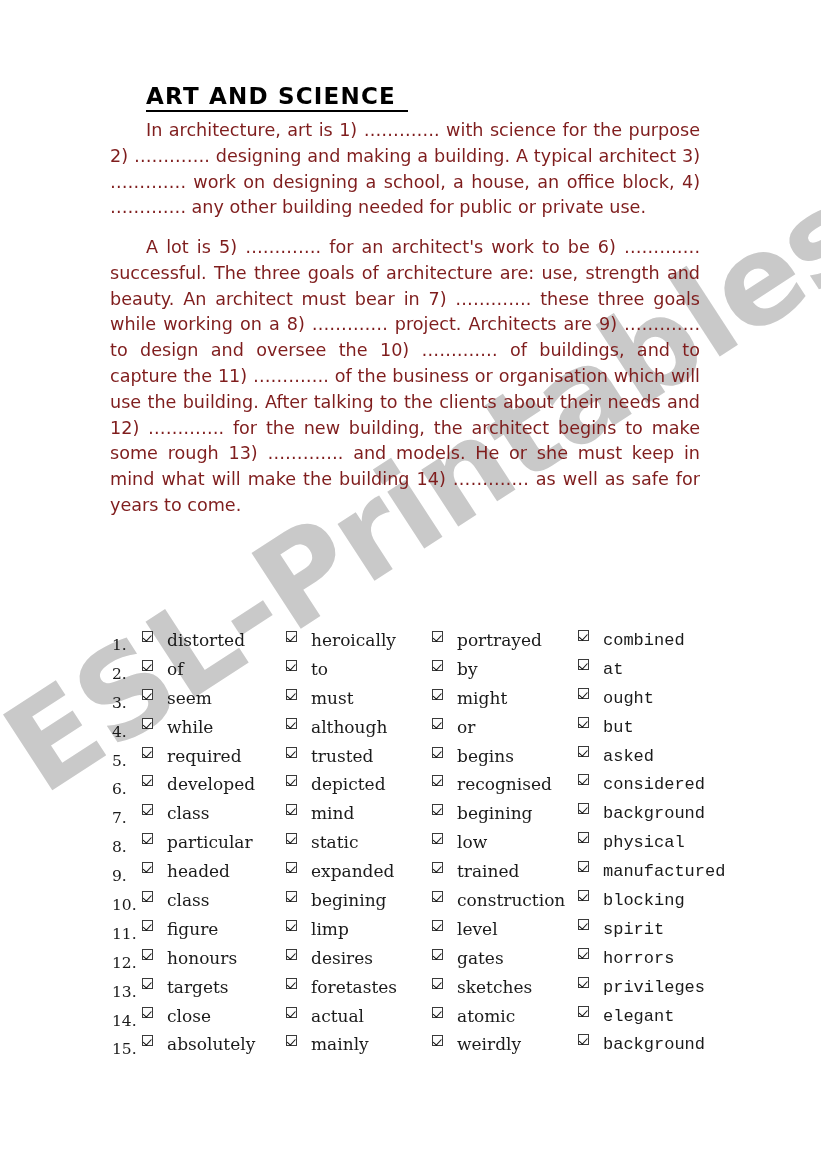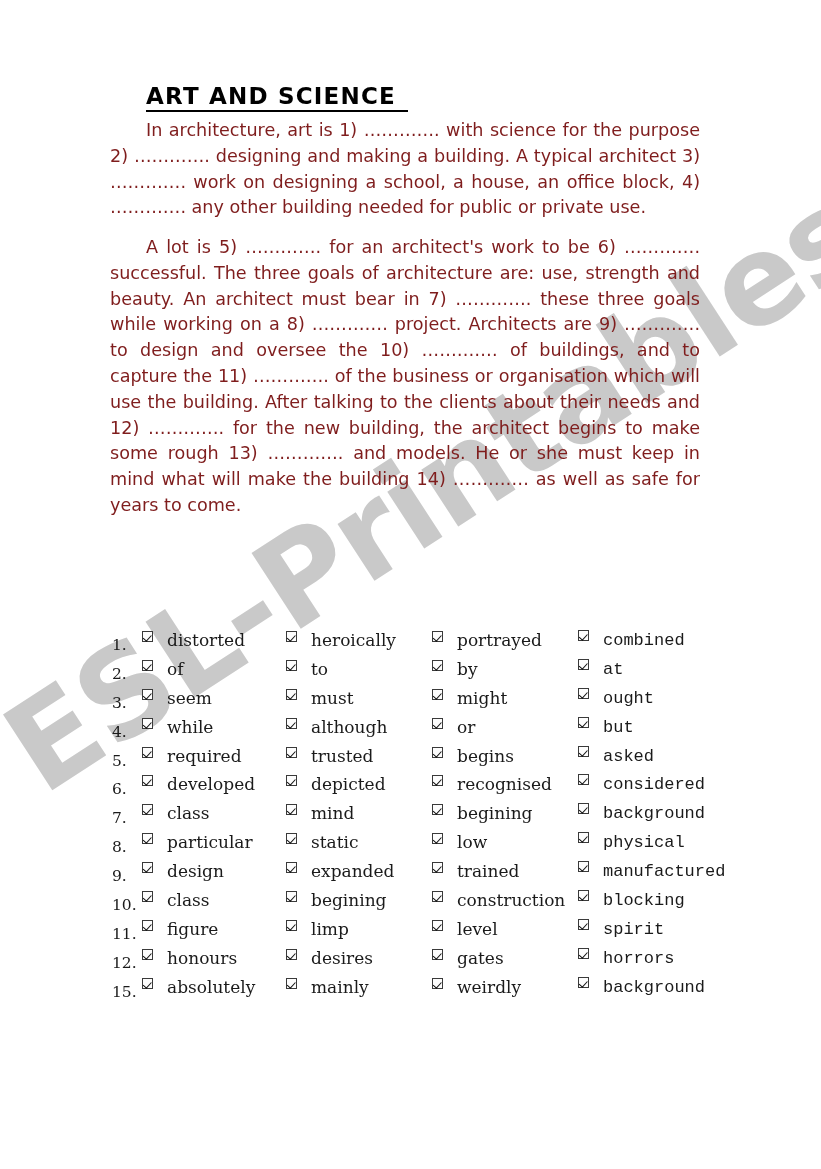--- a/index.html
+++ b/index.html
@@ -227,21 +227,21 @@
         </div>
         <div class="opt-row">
           <span class="opt-num">8.</span>
           <label class="opt-cell c1"><span class="cb"></span><span class="opt-word">particular</span></label>
           <label class="opt-cell c2"><span class="cb"></span><span class="opt-word">static</span></label>
           <label class="opt-cell c3"><span class="cb"></span><span class="opt-word">low</span></label>
           <label class="opt-cell c4"><span class="cb"></span><span class="opt-word">physical</span></label>
         </div>
         <div class="opt-row">
           <span class="opt-num">9.</span>
-          <label class="opt-cell c1"><span class="cb"></span><span class="opt-word">design</span></label>
+          <label class="opt-cell c1"><span class="cb"></span><span class="opt-word">headed</span></label>
           <label class="opt-cell c2"><span class="cb"></span><span class="opt-word">expanded</span></label>
           <label class="opt-cell c3"><span class="cb"></span><span class="opt-word">trained</span></label>
           <label class="opt-cell c4"><span class="cb"></span><span class="opt-word">manufactured</span></label>
         </div>
         <div class="opt-row">
           <span class="opt-num">10.</span>
           <label class="opt-cell c1"><span class="cb"></span><span class="opt-word">class</span></label>
           <label class="opt-cell c2"><span class="cb"></span><span class="opt-word">begining</span></label>
           <label class="opt-cell c3"><span class="cb"></span><span class="opt-word">construction</span></label>
           <label class="opt-cell c4"><span class="cb"></span><span class="opt-word">blocking</span></label>
@@ -254,20 +254,34 @@
           <label class="opt-cell c4"><span class="cb"></span><span class="opt-word">spirit</span></label>
         </div>
         <div class="opt-row">
           <span class="opt-num">12.</span>
           <label class="opt-cell c1"><span class="cb"></span><span class="opt-word">honours</span></label>
           <label class="opt-cell c2"><span class="cb"></span><span class="opt-word">desires</span></label>
           <label class="opt-cell c3"><span class="cb"></span><span class="opt-word">gates</span></label>
           <label class="opt-cell c4"><span class="cb"></span><span class="opt-word">horrors</span></label>
         </div>
         <div class="opt-row">
+          <span class="opt-num">13.</span>
+          <label class="opt-cell c1"><span class="cb"></span><span class="opt-word">targets</span></label>
+          <label class="opt-cell c2"><span class="cb"></span><span class="opt-word">foretastes</span></label>
+          <label class="opt-cell c3"><span class="cb"></span><span class="opt-word">sketches</span></label>
+          <label class="opt-cell c4"><span class="cb"></span><span class="opt-word">privileges</span></label>
+        </div>
+        <div class="opt-row">
+          <span class="opt-num">14.</span>
+          <label class="opt-cell c1"><span class="cb"></span><span class="opt-word">close</span></label>
+          <label class="opt-cell c2"><span class="cb"></span><span class="opt-word">actual</span></label>
+          <label class="opt-cell c3"><span class="cb"></span><span class="opt-word">atomic</span></label>
+          <label class="opt-cell c4"><span class="cb"></span><span class="opt-word">elegant</span></label>
+        </div>
+        <div class="opt-row">
           <span class="opt-num">15.</span>
           <label class="opt-cell c1"><span class="cb"></span><span class="opt-word">absolutely</span></label>
           <label class="opt-cell c2"><span class="cb"></span><span class="opt-word">mainly</span></label>
           <label class="opt-cell c3"><span class="cb"></span><span class="opt-word">weirdly</span></label>
           <label class="opt-cell c4"><span class="cb"></span><span class="opt-word">background</span></label>
         </div>
       </div>
 
   </div>
 </div>

